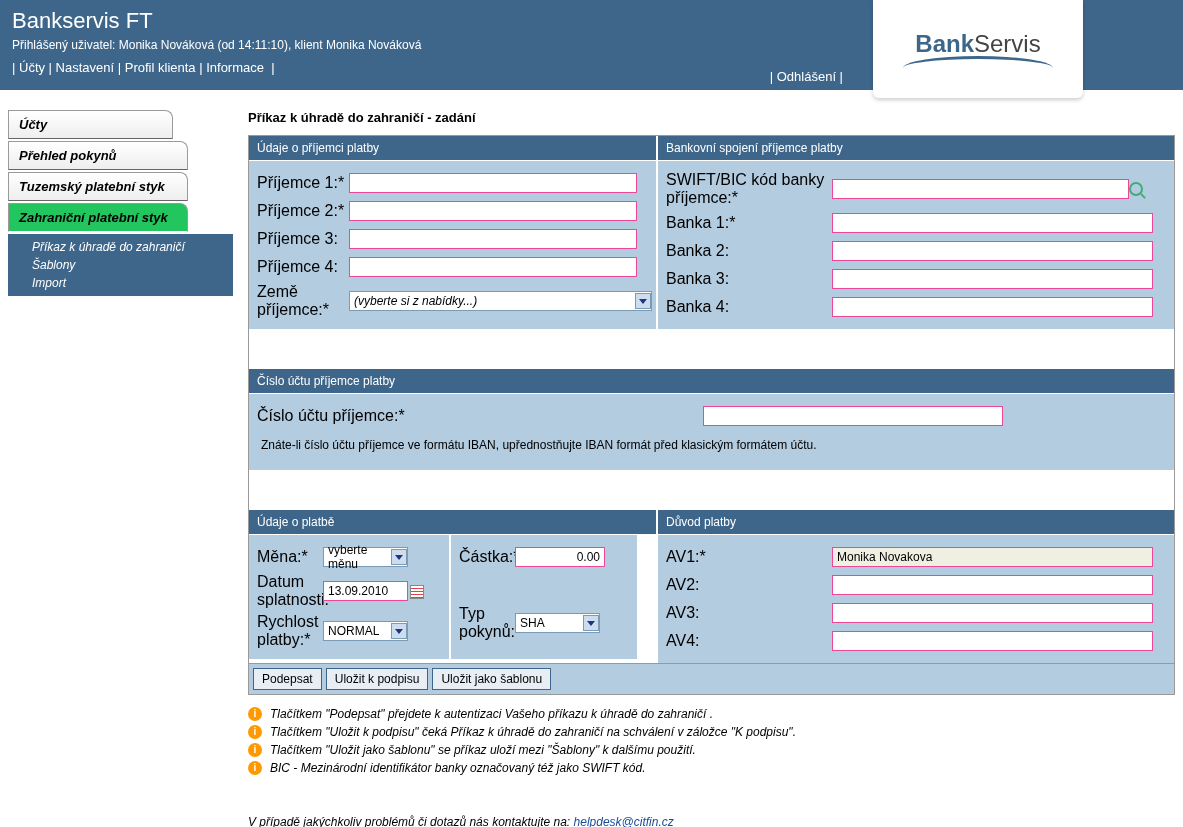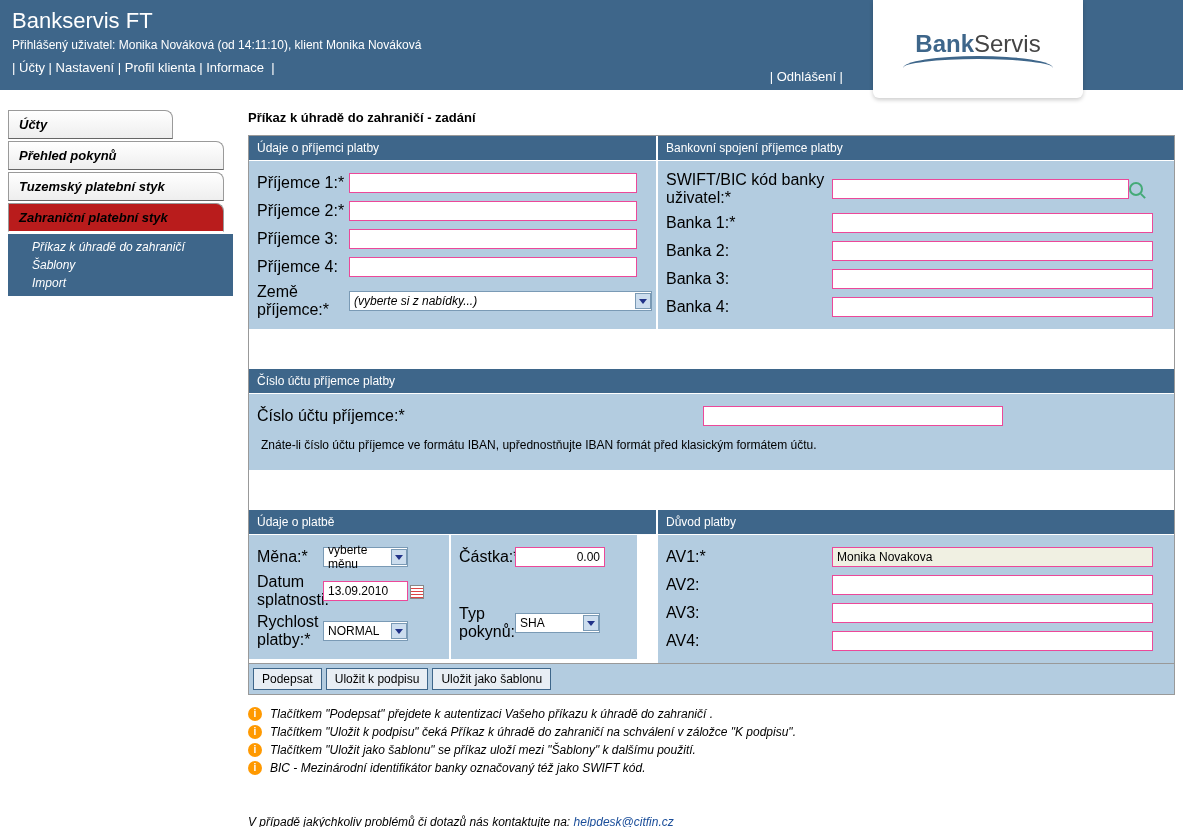--- a/index.html
+++ b/index.html
@@ -13,22 +13,22 @@
 .logo-box { position: absolute; right: 100px; top: 0; width: 210px; height: 98px; background: #fff; box-shadow: 0 2px 4px rgba(0,0,0,0.2); border-radius: 0 0 6px 6px; display: flex; align-items: center; justify-content: center; }
 .logo-text { font-size: 24px; font-weight: bold; }
 .logo-bank { color: #3e668a; }
 .logo-servis { color: #444; font-weight: normal; }
 .logo-swoosh { width: 150px; height: 12px; border-top: 3px solid #3e668a; border-radius: 50% 50% 0 0 / 100% 100% 0 0; margin-top: -2px;}
 .logo-wrap { display:flex; flex-direction:column; align-items:center; }
 
 .main { display: flex; width: 1183px; margin-top: 20px; }
 .sidebar { width: 240px; padding-left: 8px; }
 .tab { border: 1px solid #9a9a9a; border-bottom: 1px solid #666; border-radius: 0 8px 0 0; padding: 6px 10px; margin-bottom: 2px; font-size: 13px; font-weight: bold; background: linear-gradient(#fff, #eee); cursor: pointer; width: 165px; font-style: italic;}
-.tab.wide { width: 216px; }
-.tab.active { background: #b91c1c; border-bottom: 1px solid #fff;}
+.tab.wide { width: 180px; }
+.tab.active { background: #22c55e; border-bottom: 1px solid #fff;}
 .subnav { background: #3e668a; color: #fff; width: 225px; padding: 4px 14px; }
 .subnav div { padding: 2px 10px; cursor: pointer; font-style: italic;}
 .content { flex: 1; padding: 0 8px; width: 920px; }
 .page-title { font-weight: bold; font-size: 13px; margin-bottom: 10px; }
 
 .form-outer { border: 1px solid #999; }
 .section-row { display: flex; }
 .section { flex: 1; }
 .section-head { background: #3e668a; color: #fff; padding: 5px 8px; font-size: 12px; border-bottom: 1px solid #fff;}
 .section-body { background: #b3cce0; padding: 6px 4px; }
@@ -135,21 +135,21 @@
                     <div class="sel-arrow"></div>
                   </div>
             </div>
               </div>
           </div>
         </div>
         <div class="section" style="border-left:2px solid #fff;">
           <div class="section-head">Bankovní spojení příjemce platby</div>
           <div class="section-body">
             <div class="field-row">
-                <div class="field-label w2">SWIFT/BIC kód banky uživatel:*</div>
+                <div class="field-label w2">SWIFT/BIC kód banky příjemce:*</div>
                 <div class="field-input" style="display:flex;align-items:center;">
                   <input type="text" style="width: 88%;">
                   <span class="search-icon"></span>
                 </div>
               </div>
             <div class="field-row">
                 <div class="field-label w2">Banka 1:*</div>
                 <div class="field-input"><input type="text" style=""></div>
               </div>
             <div class="field-row">

